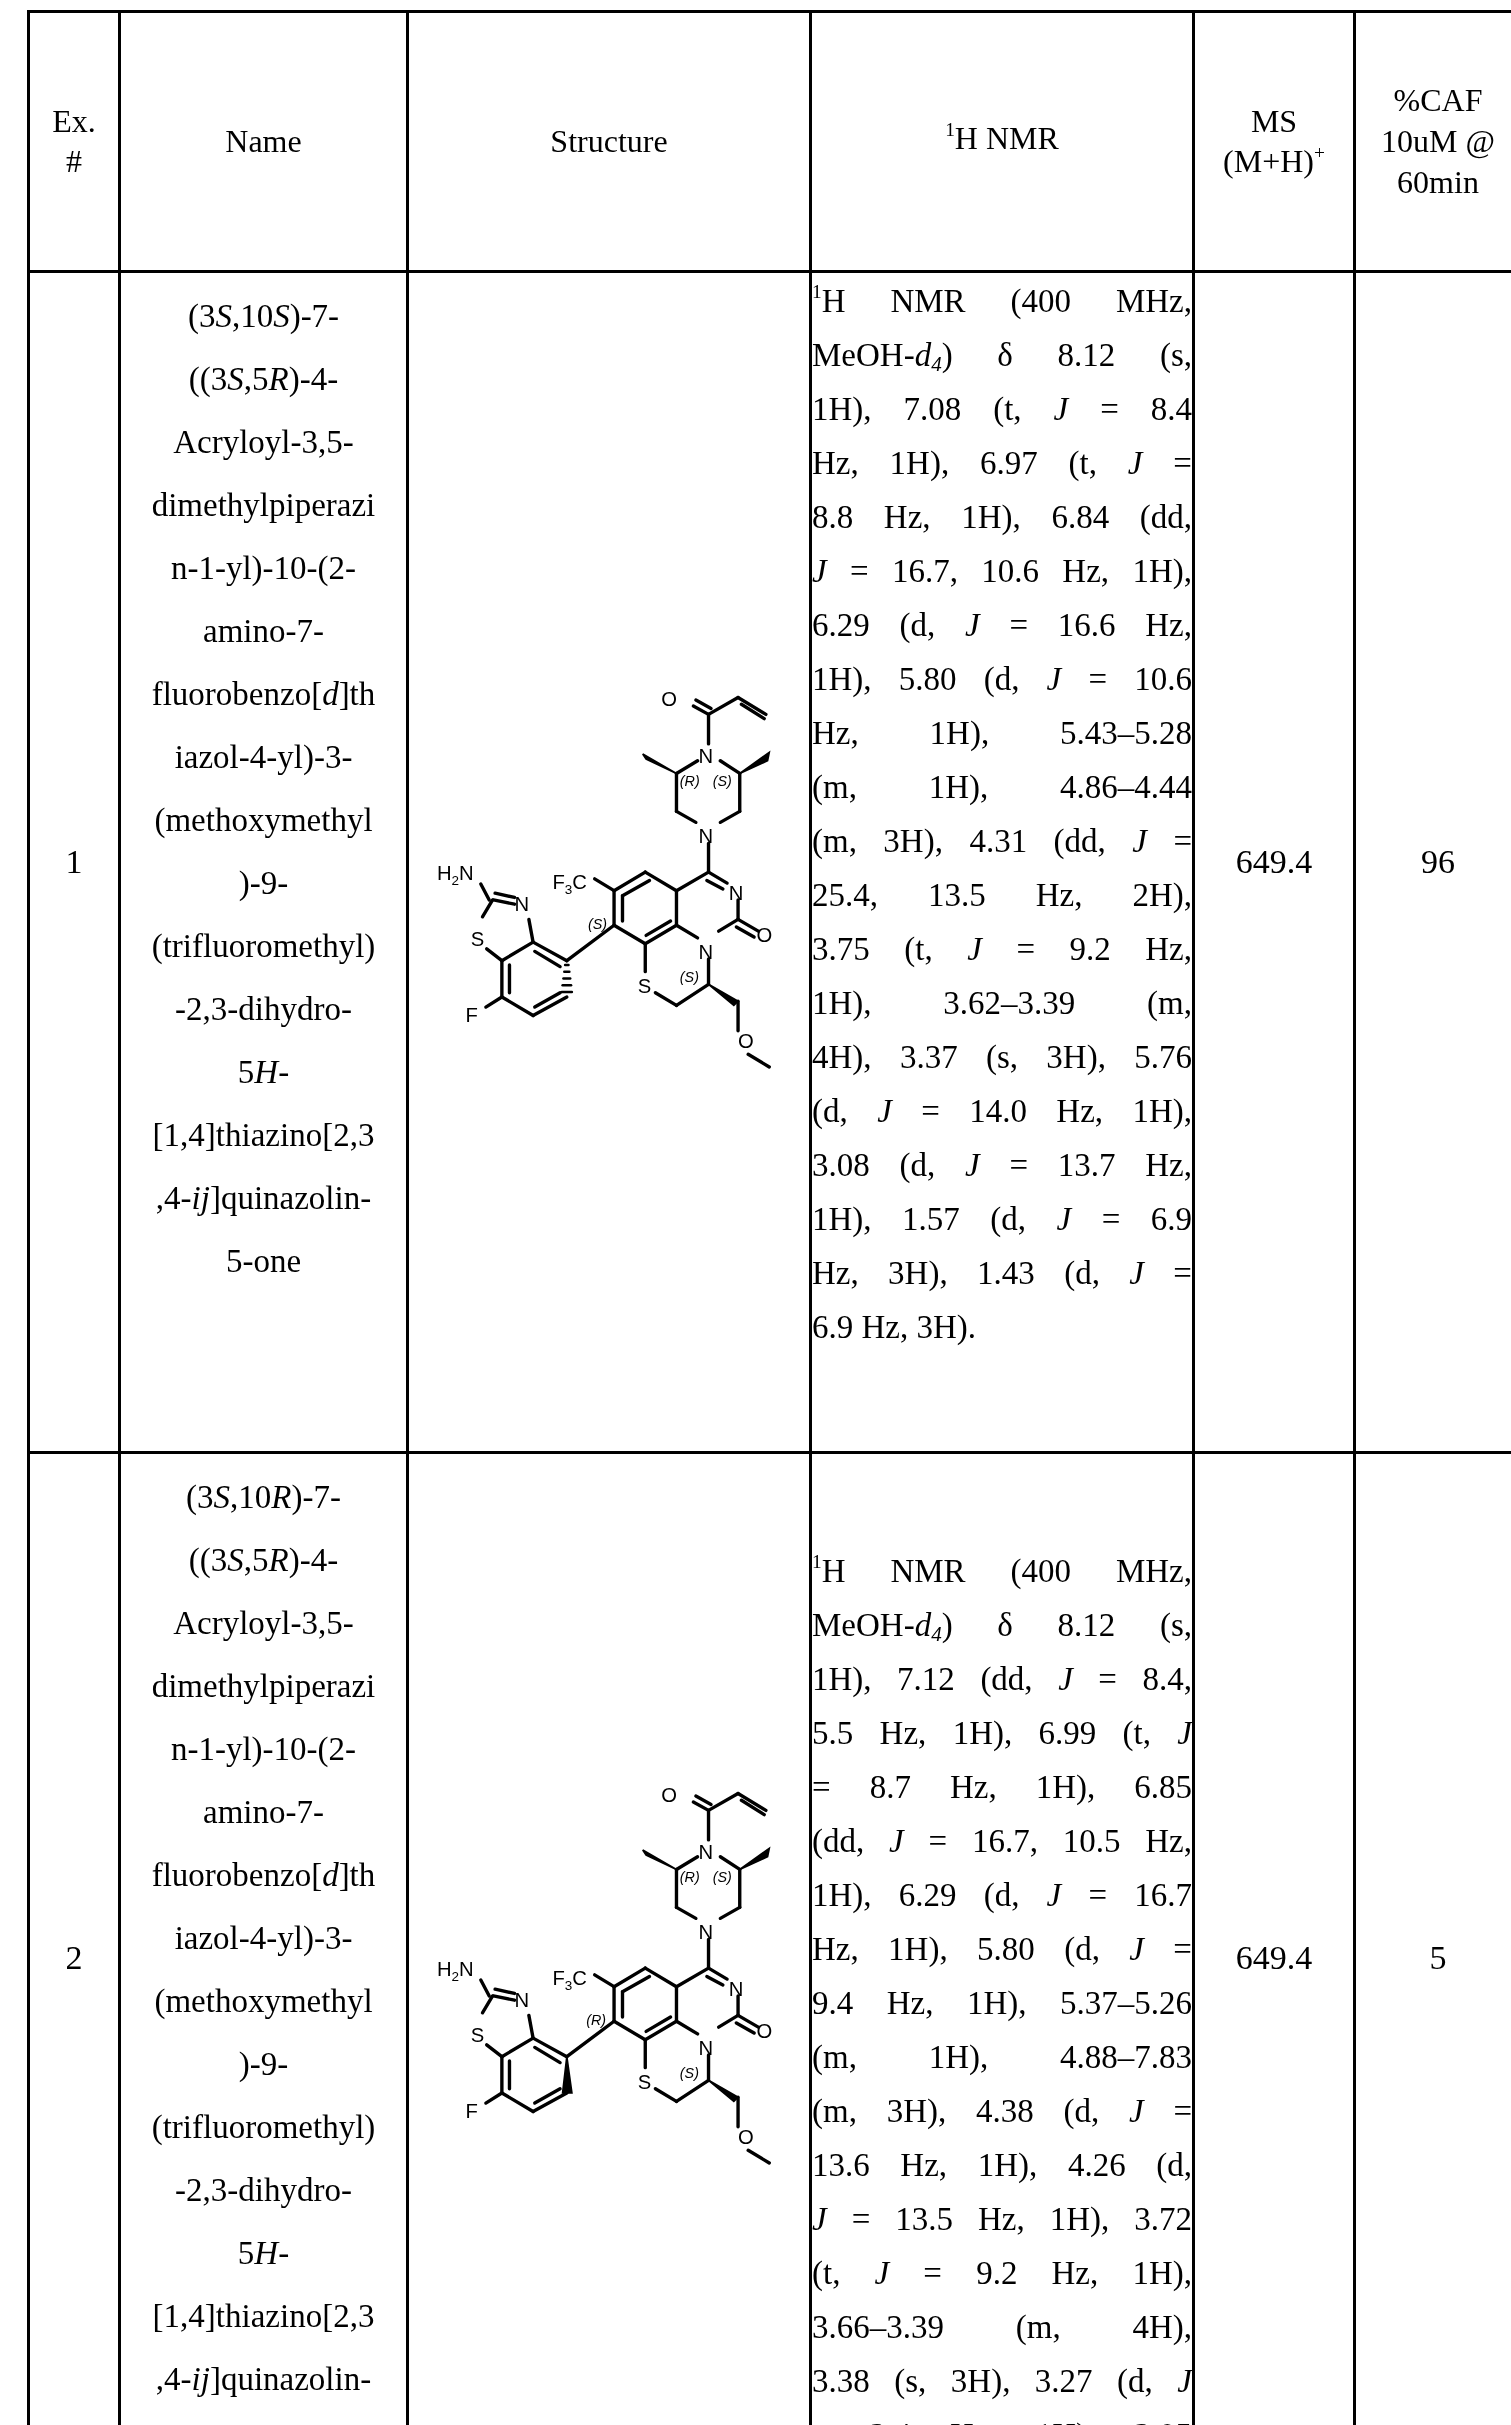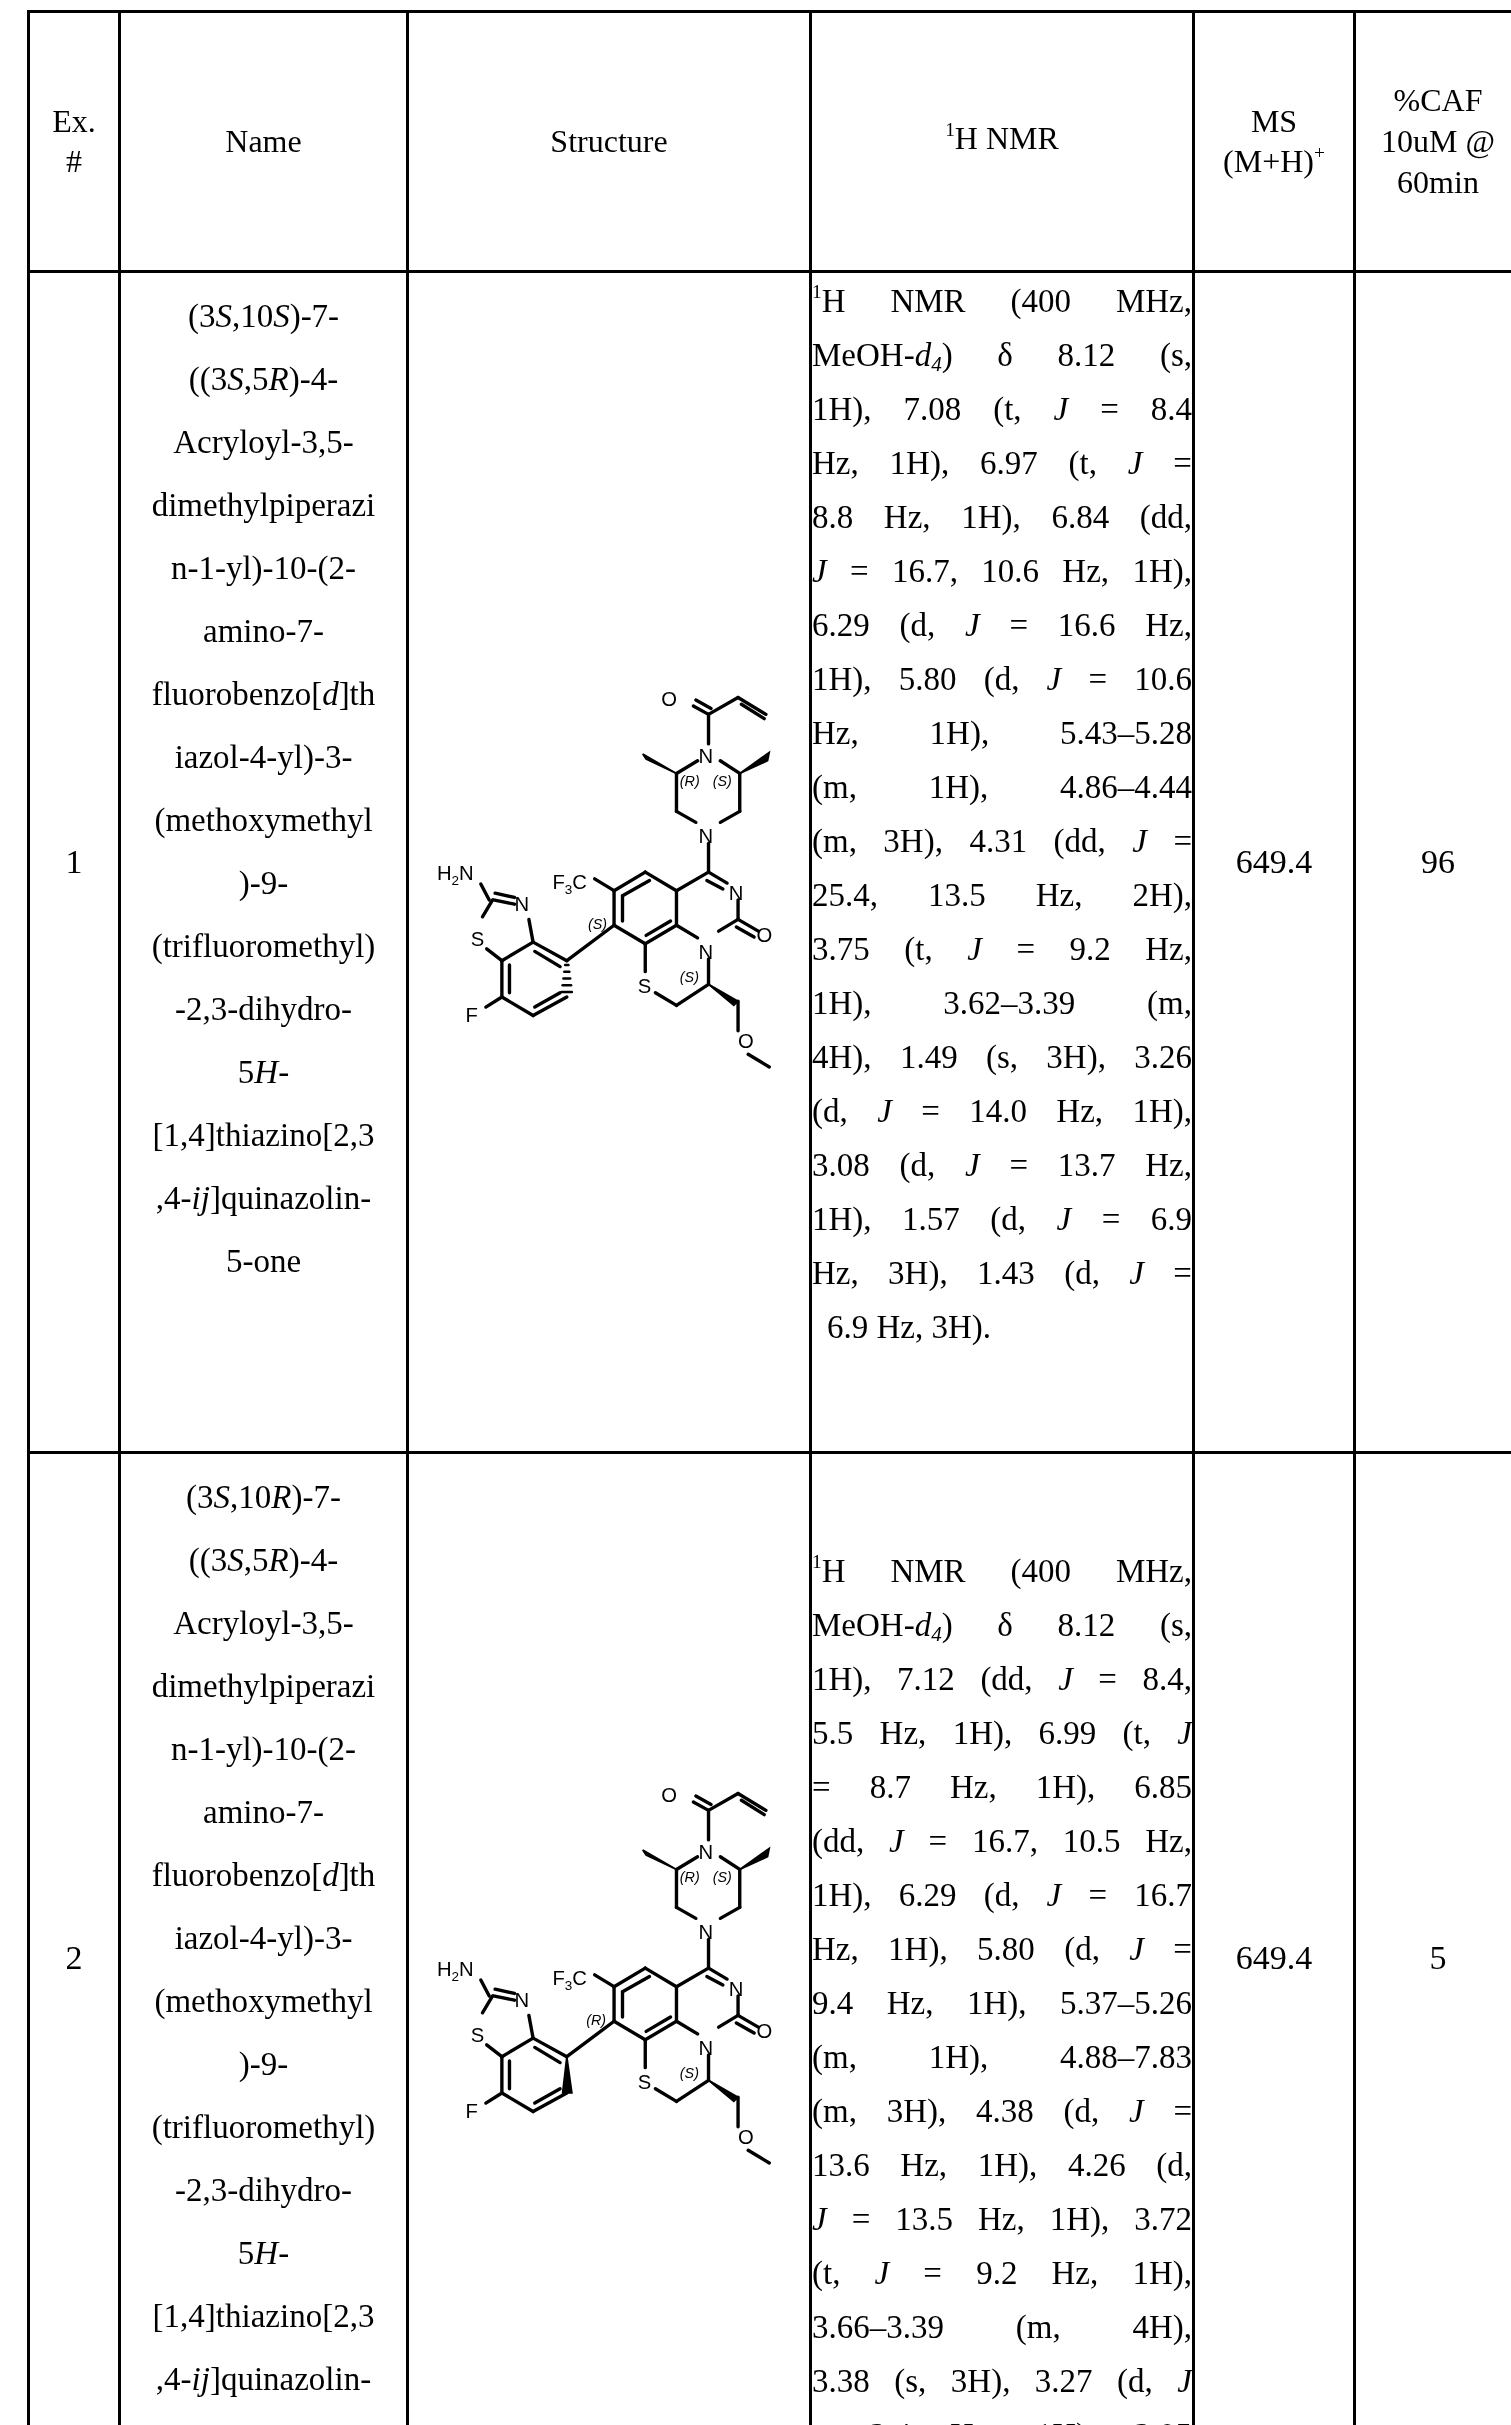--- a/index.html
+++ b/index.html
@@ -17,21 +17,21 @@
   .hcell { font-size: 32px; line-height: 40px; }
   .hcell sup { font-size: 19.4px; vertical-align: 13.2px; line-height: 0; }
   .hbold { font-weight: bold; font-size: 32px; line-height: 41px; }
   .name { font-size: 33px; line-height: 40px; padding: 0 14px; word-break: break-all; }
   .name .ln { display: block; white-space: nowrap; margin-top: 23px; }
   .nmr { font-size: 33px; line-height: 54px; text-align: justify; text-align-last: left;
          padding: 0 16px 0 19.4px; margin-left: 20px; }
   .nmr.top { vertical-align: top; padding-top: 1.8px; }
   .nmr.bottom-cut { vertical-align: bottom; }
   .nmr .ln { display: block; text-align: justify; text-align-last: justify; white-space: nowrap; }
-  .nmr .ln.last { text-align-last: left; padding-left: 15px; }
+  .nmr .ln.last { text-align-last: left; }
   .nmr sup { font-size: 19.4px; vertical-align: 14px; line-height: 0; }
   .nmr sub { font-size: 21px; vertical-align: -5.3px; line-height: 0; }
   .val { font-size: 34px; }
   .struct svg { display: block; margin: 0 auto; }
   i { font-style: italic; }
 </style>
 </head>
 <body>
 
 <table class="data">
@@ -187,21 +187,21 @@
       <span class="ln">8.8 Hz, 1H), 6.84 (dd,</span>
       <span class="ln"><i>J</i> = 16.7, 10.6 Hz, 1H),</span>
       <span class="ln">6.29 (d, <i>J</i> = 16.6 Hz,</span>
       <span class="ln">1H), 5.80 (d, <i>J</i> = 10.6</span>
       <span class="ln">Hz, 1H), 5.43–5.28</span>
       <span class="ln">(m, 1H), 4.86–4.44</span>
       <span class="ln">(m, 3H), 4.31 (dd, <i>J</i> =</span>
       <span class="ln">25.4, 13.5 Hz, 2H),</span>
       <span class="ln">3.75 (t, <i>J</i> = 9.2 Hz,</span>
       <span class="ln">1H), 3.62–3.39 (m,</span>
-      <span class="ln">4H), 1.49 (s, 3H), 3.26</span>
+      <span class="ln">4H), 3.37 (s, 3H), 5.76</span>
       <span class="ln">(d, <i>J</i> = 14.0 Hz, 1H),</span>
       <span class="ln">3.08 (d, <i>J</i> = 13.7 Hz,</span>
       <span class="ln">1H), 1.57 (d, <i>J</i> = 6.9</span>
       <span class="ln">Hz, 3H), 1.43 (d, <i>J</i> =</span>
       <span class="ln last">6.9 Hz, 3H).</span>
     </td>
     <td class="val">649.4</td>
     <td class="val">96</td>
   </tr>
 

